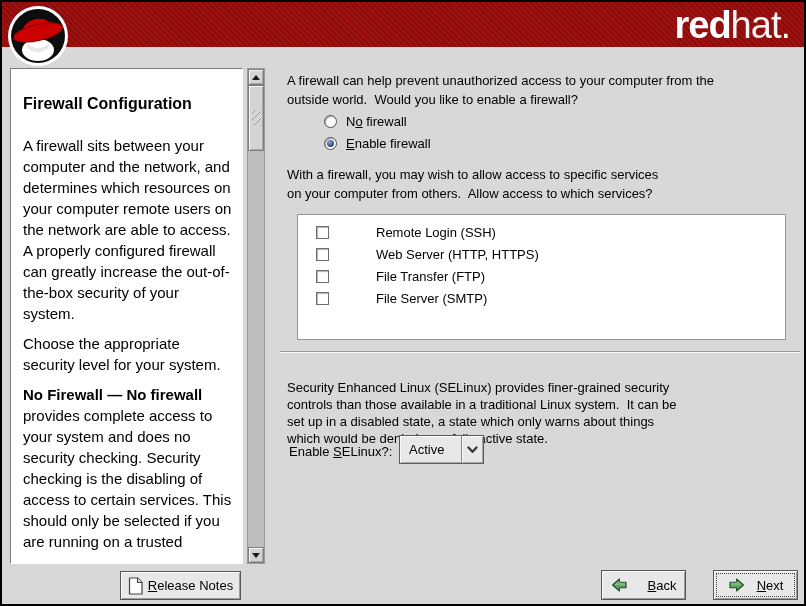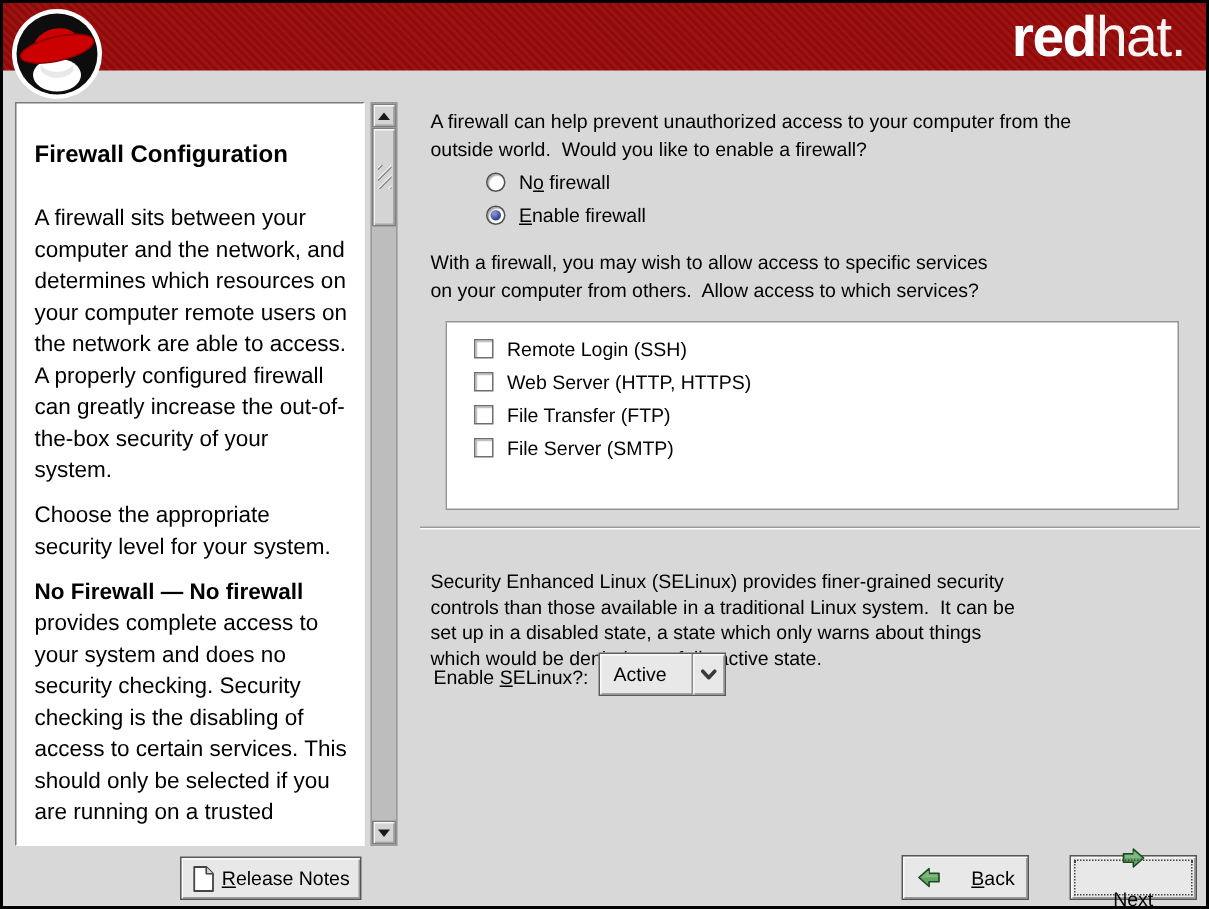--- a/index.html
+++ b/index.html
@@ -62,21 +62,21 @@
     content:""; position:absolute; left:2px; top:2px; width:7px; height:7px;
     border-radius:50%; background:radial-gradient(circle at 35% 30%, #7d8fc7 0 15%, #3c4e94 60%, #27336b 100%);
   }
   .radio-row .lbl, .chk-row .lbl { font-size:13px; margin-left:9px; }
   .mn { text-decoration:underline; }
   #services-intro { left:285px; top:163px; width:505px; }
   #services-box {
     position:absolute; left:295px; top:212px; width:489px; height:126px;
     background:#fff; border:1px solid #949494; padding:6px 0 0 18px;
   }
-  .chk-row { height:22px; display:flex; align-items:center; cursor:default; }
+  .chk-row { height:22px; display:flex; align-items:center; cursor:default;gap:38px; }
   .checkbox {
     width:13px; height:13px; background:#fff; border:1px solid #6e6e6e;
     box-shadow:inset 1px 1px 1px rgba(0,0,0,.30);
   }
   #separator { position:absolute; left:278px; top:349px; width:520px; height:2px;
     border-top:1px solid #9a9a9a; border-bottom:1px solid #fbfbfb; }
   #selinux-desc { left:285px; top:357px; width:505px; line-height:17px;margin-top:20px; }
   #selinux-label { position:absolute; left:287px; top:442px; font-size:13px; }
   #selinux-dropdown {
     position:absolute; left:397px; top:433px; width:85px; height:29px;
@@ -93,21 +93,21 @@
   .btn {
     position:absolute; height:29px; background:#e8e8e8;
     border:1px solid #565656; box-shadow:inset 1px 1px 0 #fbfbfb, inset -1px -1px 0 #9b9b9b;
     display:flex; align-items:center; justify-content:center; gap:5px;
     font-size:13px; cursor:default;
   }
   #btn-hide-help { left:7px; top:569px; width:89px;margin-top:44px; }
   #btn-release-notes { left:118px; top:569px; width:121px; }
   #btn-back { left:599px; top:568px; width:85px; height:30px; gap:20px; }
   #btn-next { left:711px; top:568px; width:85px; height:30px; gap:12px;
-    outline:1px dotted #444; outline-offset:-4px;flex-direction:column; }
+    outline:1px dotted #444; outline-offset:-4px; }
   .icon { display:inline-flex; flex:0 0 auto; }
 </style>
 </head>
 <body>
 
 <div id="window">
 
   <div id="banner">
     <div id="brand"><span class="b">red</span><span class="l">hat.</span></div>
   </div>

